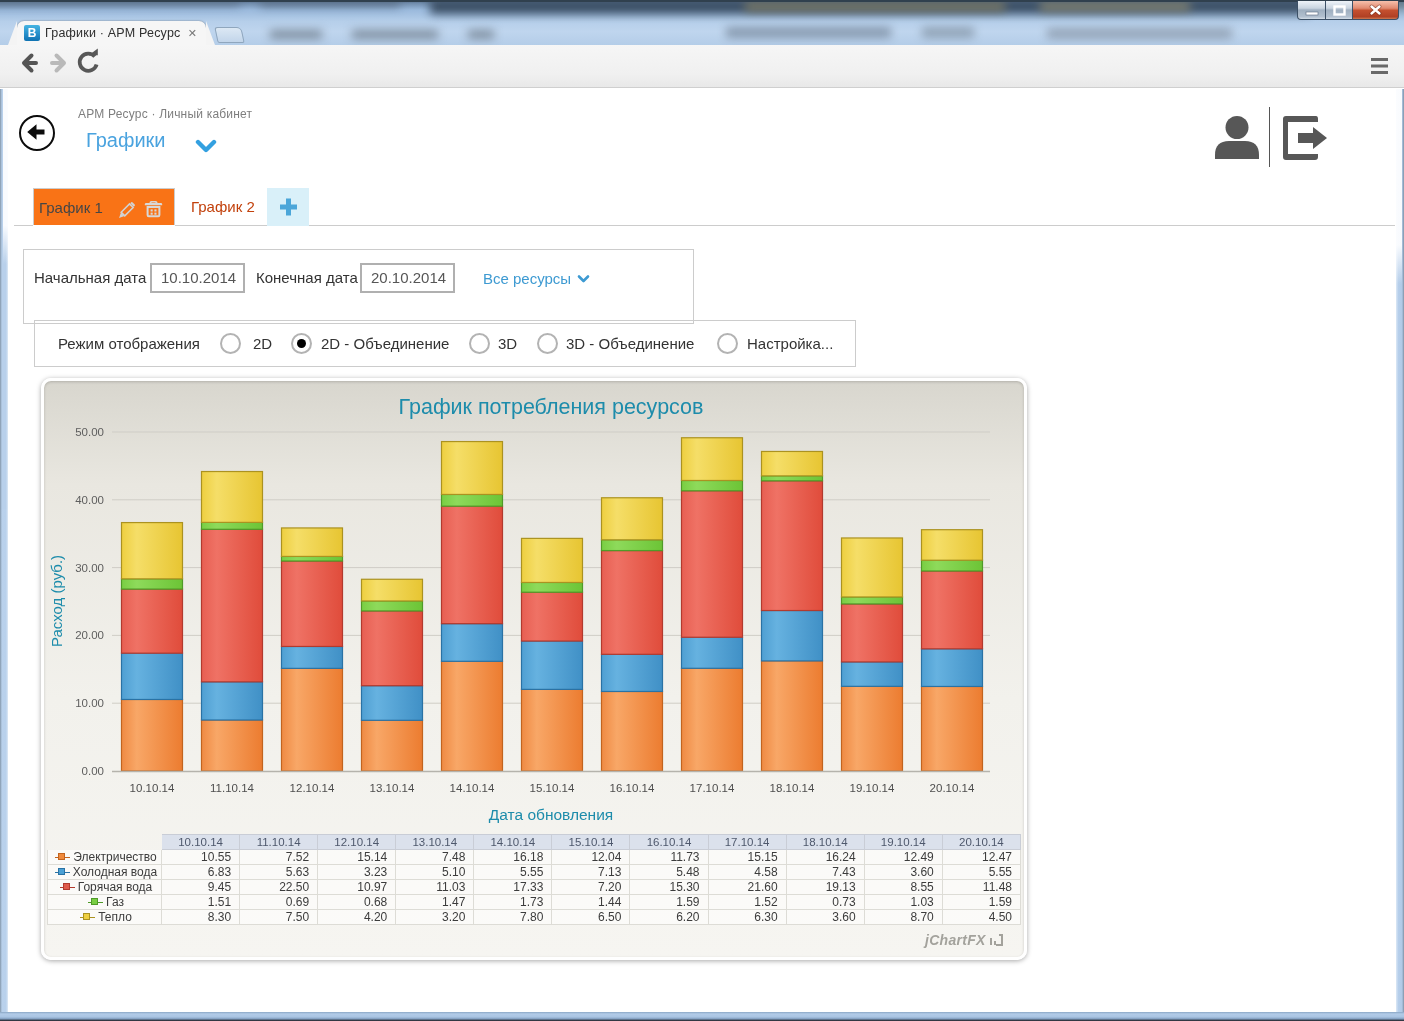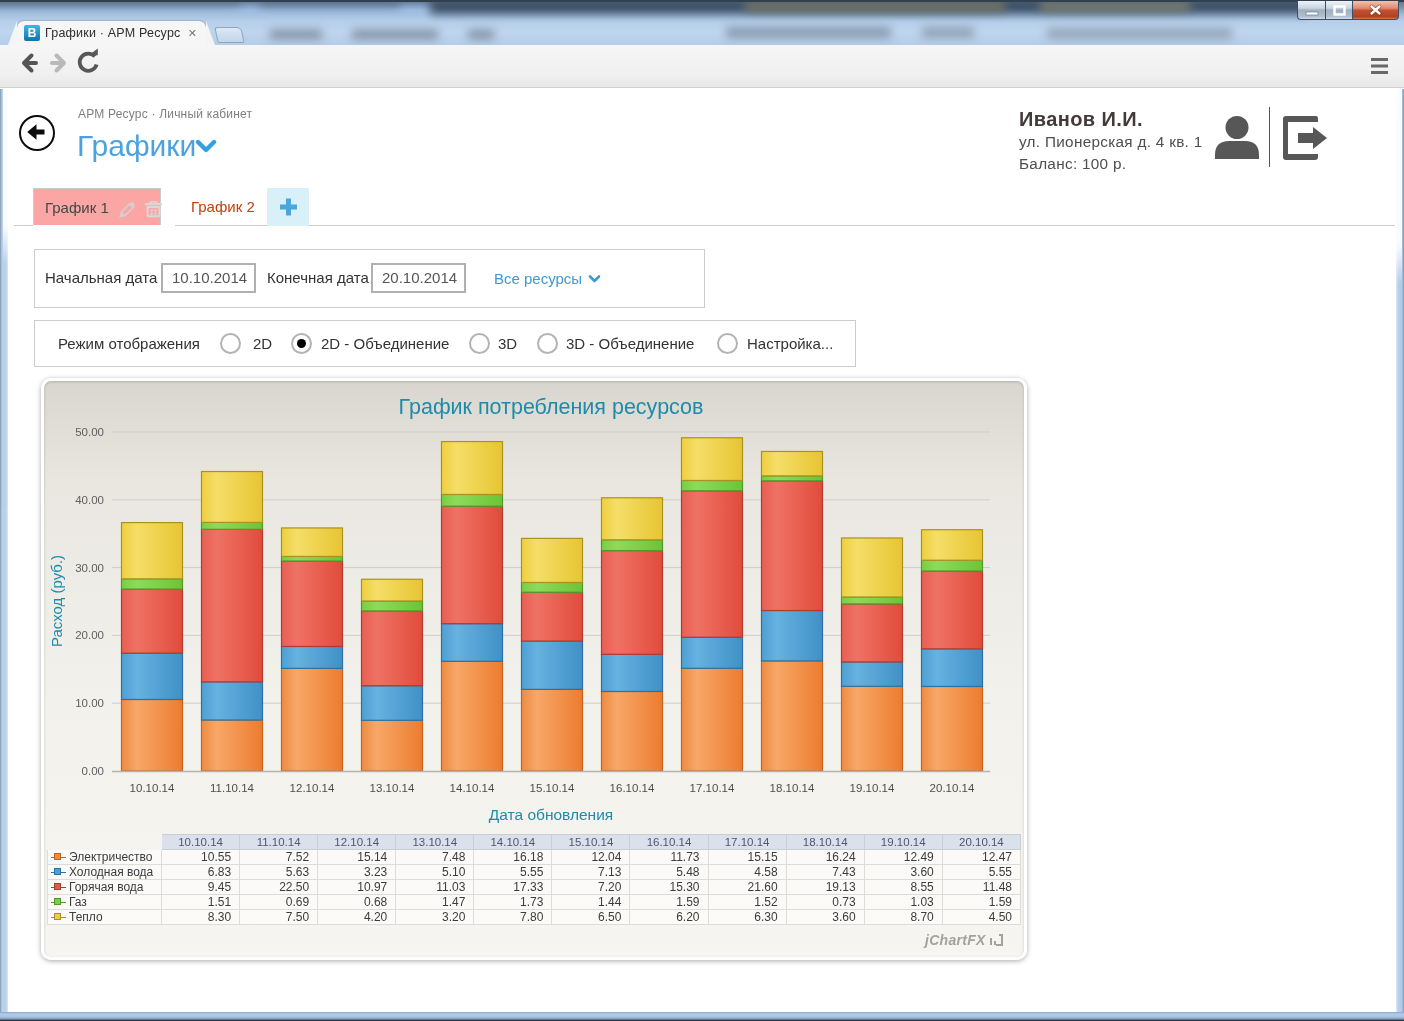--- a/index.html
+++ b/index.html
@@ -28,48 +28,48 @@
 .navicon{position:absolute;top:0}
 
 #page{position:absolute;left:8px;top:89px;width:1388px;height:924px;background:#fff;border-radius:0 0 6px 6px}
 
 #frameL{position:absolute;left:0;top:89px;width:8px;height:924px;background:linear-gradient(90deg,#7e92a6 0,#b6cfeb 25%,#b6cfeb 75%,#dce8f5 100%);opacity:.96}
 #frameR{position:absolute;left:1396px;top:89px;width:8px;height:924px;background:linear-gradient(90deg,#dce8f5 0,#b6cfeb 30%,#b0c9e6 75%,#7e92a6 100%)}
 #frameB{position:absolute;left:0;top:1012px;width:1404px;height:9px;background:linear-gradient(180deg,#8aa6c4 0,#b2cbe8 22%,#a9c4e2 55%,#7e9abc 78%,#39424e 90%,#262d36 100%)}
 
 #backbtn{position:absolute;left:19px;top:115px;width:36px;height:36px;border:2.8px solid #0c0c0c;border-radius:50%}
 #crumb{position:absolute;left:78px;top:107px;font-size:12px;color:#7e7e7e;letter-spacing:.2px}
-#h1{position:absolute;left:77px;top:129px;font-size:30px;color:#4aa3df;letter-spacing:0}
+#h1{position:absolute;left:86px;top:129px;font-size:20px;color:#4aa3df;letter-spacing:0}
 #userblock{position:absolute;left:1019px;top:108px;width:200px;text-align:left}
 #uname{font-size:20px;font-weight:bold;color:#433a3a;line-height:23px;letter-spacing:.4px}
 #uaddr,#ubal{font-size:15.3px;color:#4e4e4e;line-height:21.5px;letter-spacing:.3px}
 #usep{position:absolute;left:1269px;top:107px;width:1px;height:60px;background:#555}
 
 #tabrow{position:absolute;left:14px;top:188px;width:1381px;height:38px;border-bottom:1px solid #ccc}
-#ptab1{position:absolute;left:33px;top:188px;z-index:3;width:128px;height:38px;background:#fca5a5;border:1px solid #ccc;border-bottom:none;font-size:15px;color:#464646;line-height:37px;padding-left:11px}
+#ptab1{position:absolute;left:33px;top:188px;z-index:3;width:142px;height:38px;background:#f97316;border:1px solid #ccc;border-bottom:none;font-size:15px;color:#464646;line-height:37px;padding-left:5px}
 #ptab1b{position:absolute;left:33px;top:225px;z-index:4;width:142px;height:2px;background:#fff}
 #ptab2{position:absolute;left:191px;top:188px;font-size:15px;color:#c2410c;line-height:37px}
 #ptabplus{position:absolute;left:267px;top:188px;width:42px;height:38px;background:#d9f0f9}
 
-#fbox1{position:absolute;left:34px;top:249px;width:671px;height:59px;border:1px solid #ccc}
+#fbox1{position:absolute;left:23px;top:249px;width:671px;height:75px;border:1px solid #ccc}
 #fbox2{position:absolute;left:34px;top:320px;width:822px;height:47px;border:1px solid #ccc}
 .flabel{position:absolute;font-size:15px;color:#333}
 .finput{position:absolute;width:95px;height:30px;border:2px solid #b0b0b0;background:#fff;font-size:15px;color:#565656;line-height:26px;padding-left:9px}
 #vseres{position:absolute;left:459px;top:20px;font-size:15px;color:#3d9ad2}
 .radio{position:absolute;top:12px;width:21px;height:21px;border:2px solid #b3b3b3;border-radius:50%;background:#fff}
 .radio.sel:before{content:"";position:absolute;left:4px;top:4px;width:9px;height:9px;background:#000;border-radius:50%}
 .rlabel{position:absolute;top:14px;font-size:15px;color:#333}
 
 #panel{position:absolute;left:41px;top:378px;width:986px;height:582px;border:3px solid #fff;border-radius:10px;background:linear-gradient(180deg,#d8d6ce 0%,#e9e7e0 18%,#f2f1ec 55%,#f6f5f1 100%);box-shadow:0 1px 5px rgba(0,0,0,.35),inset 0 1px 3px rgba(0,0,0,.18)}
 #chartsvg{position:absolute;left:-3px;top:-3px}
 
 #dtable{position:absolute;left:3px;top:453px;border-collapse:collapse;table-layout:fixed;width:974px;font-size:12px}
 #dtable th{background:#dbe1ec;color:#4e586c;font-weight:normal;border:1px solid #c9cdd6;height:15px;font-size:11.5px}
 #dtable td{border:1px solid #dddcd6;background:rgba(255,255,255,.55);height:14.4px;text-align:right;padding-right:8px;color:#3c3c3c;font-size:12px}
-#dtable td.lbl{text-align:left;padding:0 0 0 3px;white-space:nowrap;color:#3c3c3c}
+#dtable td.lbl{text-align:center;padding:0 0 0 3px;white-space:nowrap;color:#3c3c3c}
 #dtable col.c0{width:114px}
 .lg{display:inline-block;position:relative;width:15px;height:9px;margin-right:3px;vertical-align:-1px}
 .lg b{position:absolute;left:0;right:0;top:4px;height:1px}
 .lg i{position:absolute;left:3px;top:0;width:7px;height:7px;border:1px solid}
 #jcfx{position:absolute;left:881px;top:551px;font-size:14px;font-weight:bold;font-style:italic;color:#a3a29c;letter-spacing:.3px}
 </style></head>
 <body>
 <div id="stage">
 
   <div id="glass">
@@ -126,25 +126,20 @@
 
   <div id="page"></div>
   <div id="backbtn"><svg width="30" height="30" viewBox="0 0 30 30">
         <path d="M6.2 15 L15.5 7.2 L15.5 12.4 L23.5 12.4 L23.5 17.6 L15.5 17.6 L15.5 22.8 Z" fill="#0c0c0c"></path>
       </svg></div>
   <div id="crumb">АРМ Ресурс · Личный кабинет</div>
   <div id="h1">Графики</div>
   <svg style="position:absolute;left:195px;top:139px" width="22" height="14" viewBox="0 0 22 14">
       <path d="M3 3 L11 11 L19 3" stroke="#33a0e0" stroke-width="4.4" fill="none" stroke-linecap="round" stroke-linejoin="round"></path>
     </svg>
-  <div id="userblock">
-    <div id="uname">Иванов И.И.</div>
-    <div id="uaddr">ул. Пионерская д. 4 кв. 1</div>
-    <div id="ubal">Баланс: 100 р.</div>
-  </div>
   <svg style="position:absolute;left:1212px;top:114px" width="48" height="46" viewBox="0 0 48 46">
       <circle cx="25" cy="13.5" r="11.5" fill="#575757"></circle>
       <path d="M3 45 L3 41 Q3 27 17 27 L33 27 Q47 27 47 41 L47 45 Z" fill="#575757"></path>
     </svg>
   <div id="usep"></div>
   <svg style="position:absolute;left:1280px;top:114px" width="50" height="48" viewBox="0 0 50 48">
       <path d="M3 5 Q3 2 6 2 L36 2 Q38 2 38 5 L38 8 L32 8 L32 8 L32 8 L8 8 L8 40 L32 40 L32 40 L38 40 L38 43 Q38 46 35 46 L6 46 Q3 46 3 43 Z" fill="#575757"></path>
       <path d="M18 19 L33 19 L33 13 L47 24 L33 35 L33 29 L18 29 Z" fill="#575757"></path>
     </svg>
 

